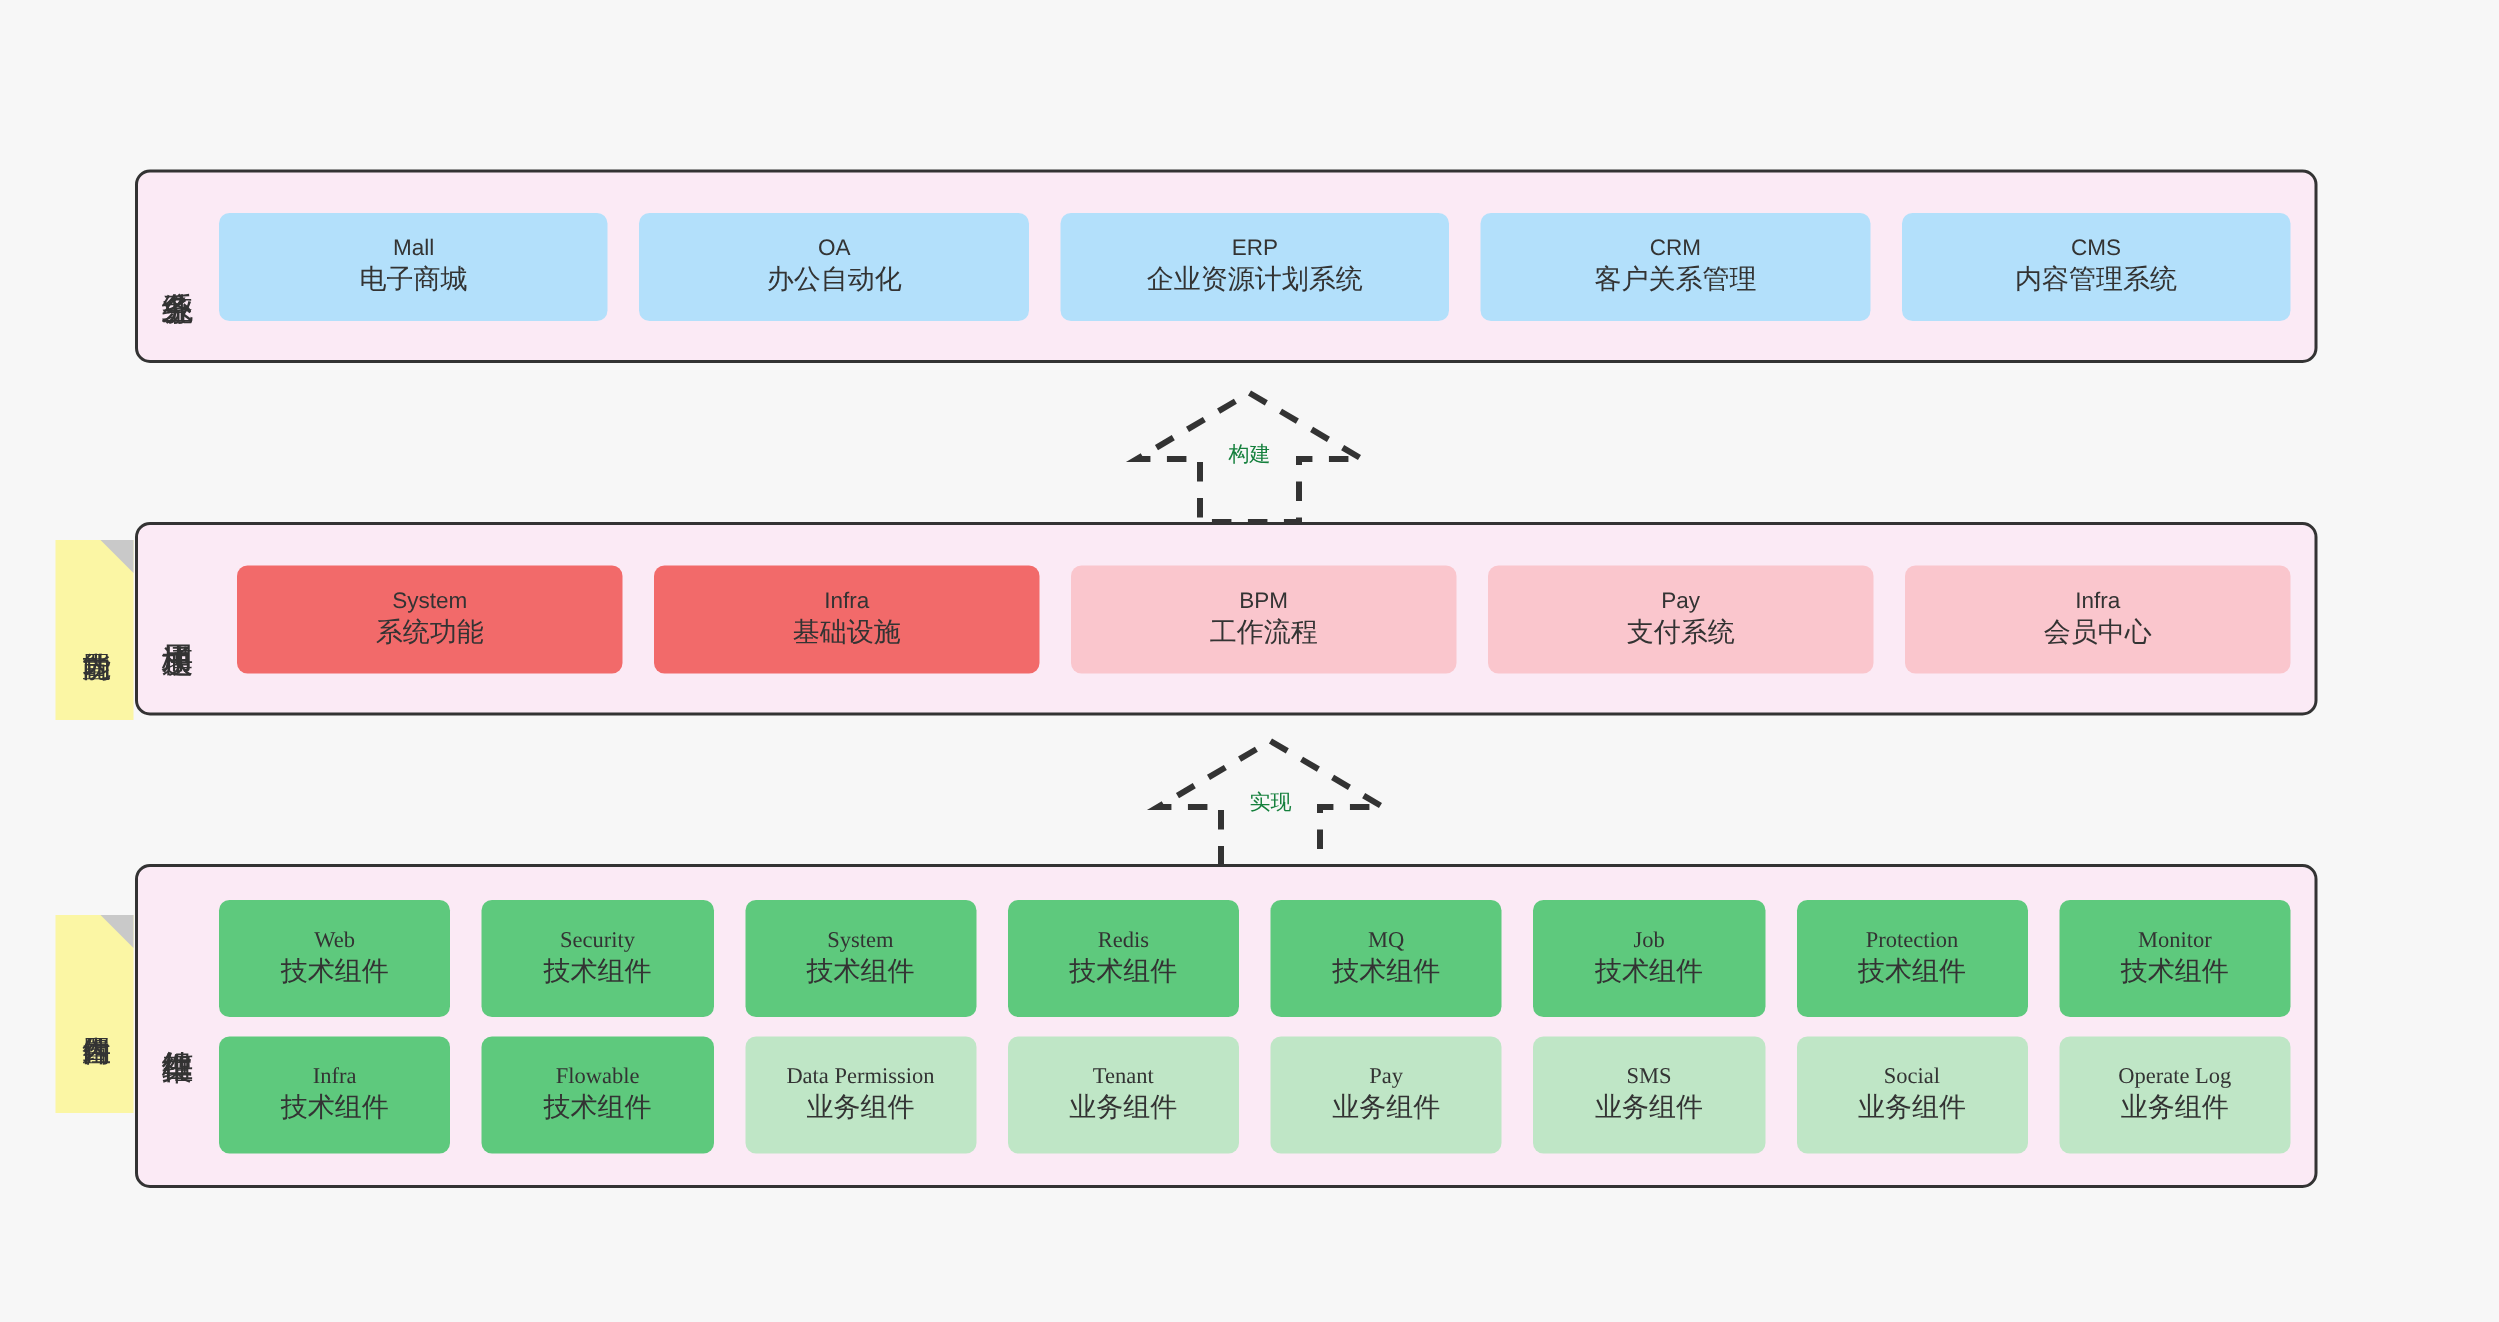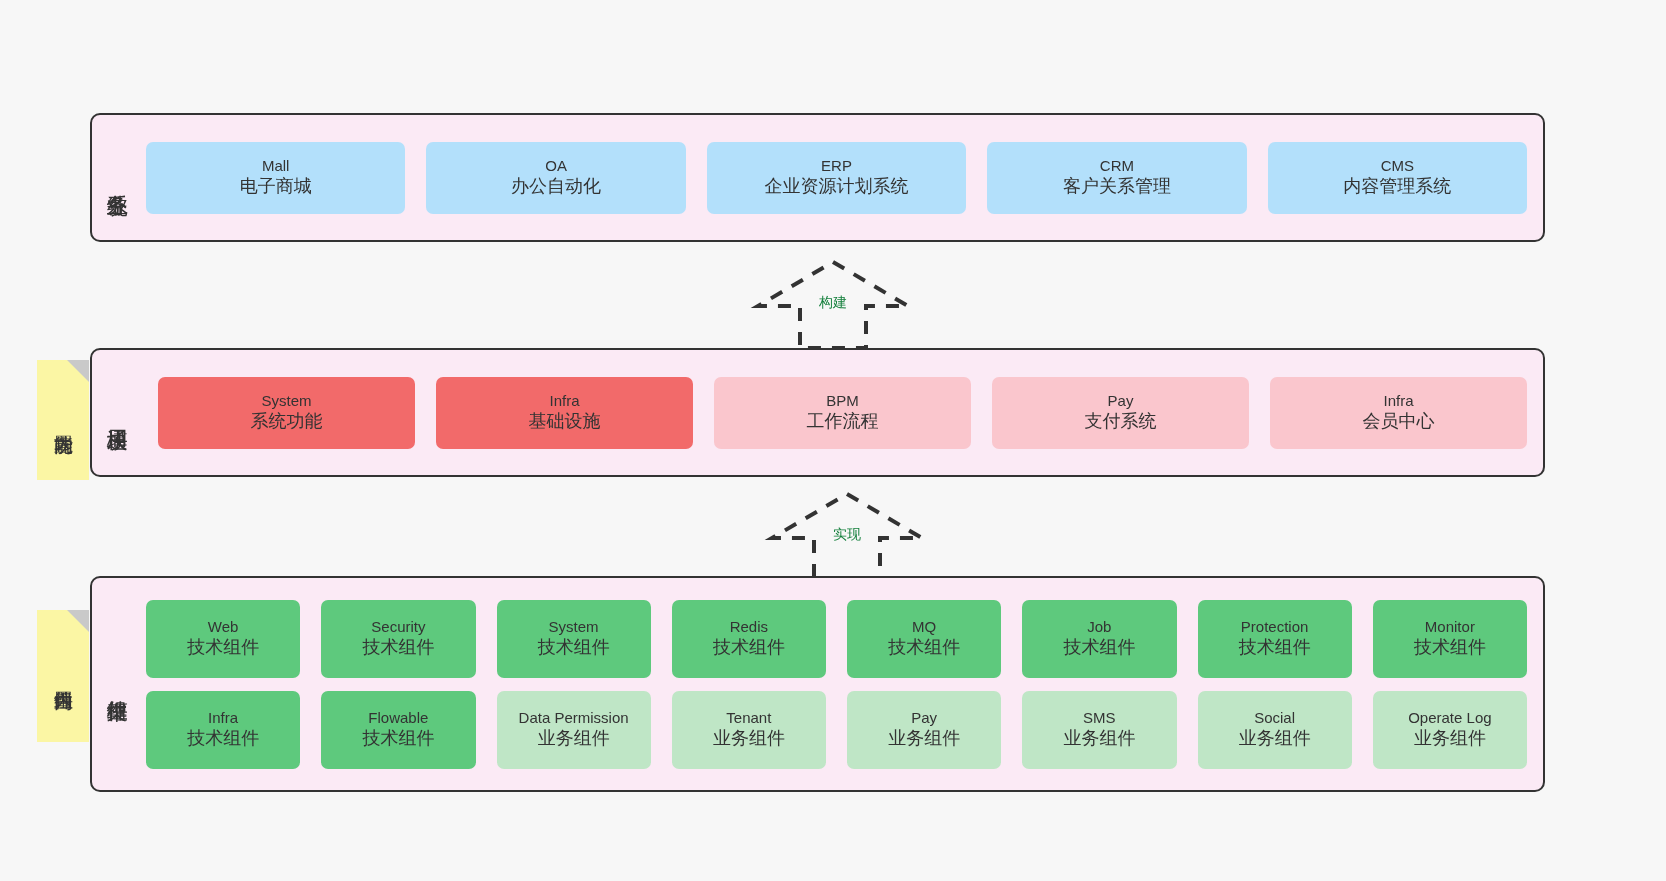--- a/index.html
+++ b/index.html
@@ -86,21 +86,21 @@
   .c-green      { background: #5ec97d; }
   .c-lightgreen { background: #bfe6c6; }
 
   
   #layer-business  { left: 90px;  top: 113px; width: 1455px; height: 129px; }
   #layer-common    { left: 90px;  top: 348px; width: 1455px; height: 129px; gap: 12px; }
   #layer-framework { left: 90px;  top: 576px; width: 1455px; height: 216px; }
 
   #layer-business  .card,
   #layer-common    .card { height: 72px; }
-  #layer-framework .card { height: 78px; }
+  #layer-framework .card { height: 78px; font-family: Liberation Serif, serif; }
 
   
   .note {
     position: absolute;
     box-sizing: border-box;
     background: #fbf6a4;
     display: flex;
     align-items: center;
     justify-content: center;
     font-size: 19px;

